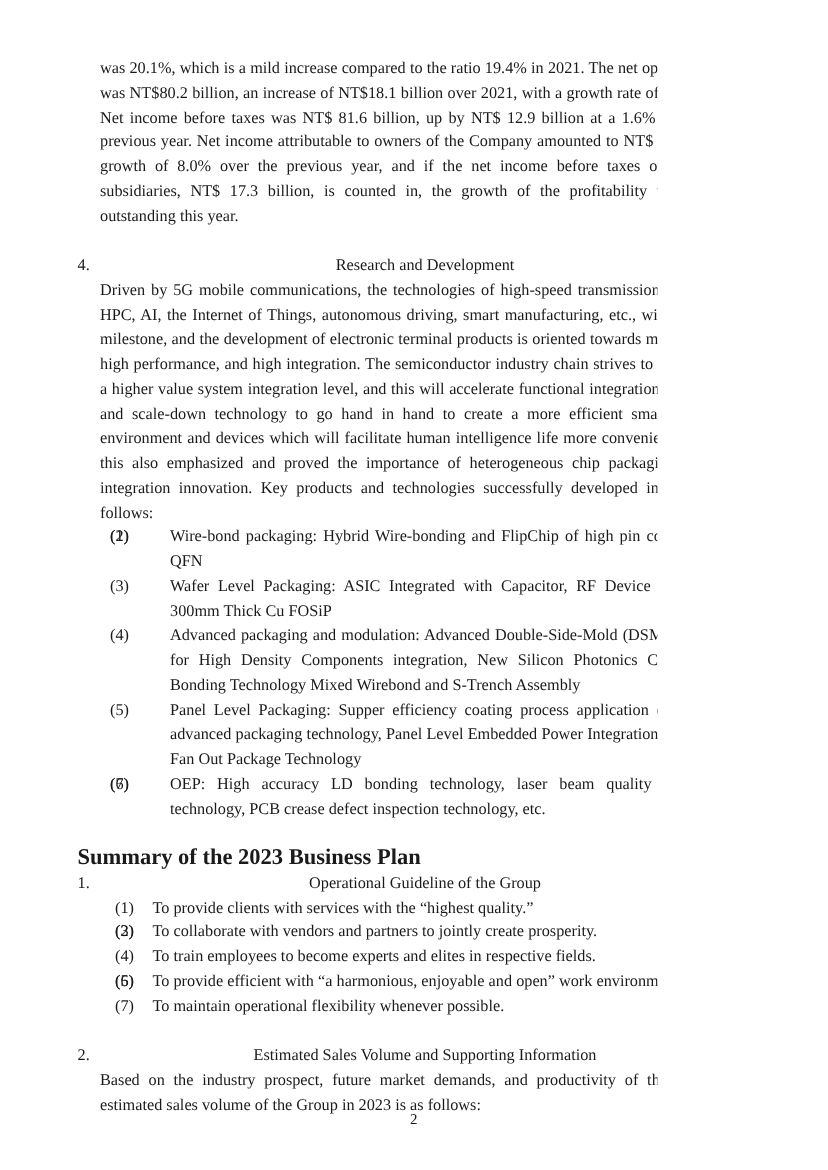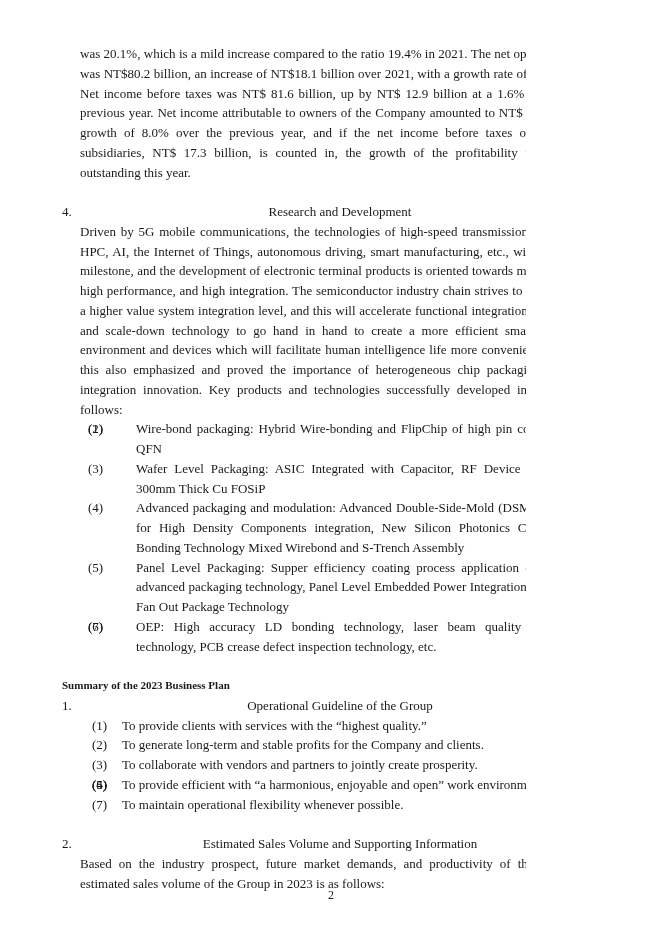--- a/index.html
+++ b/index.html
@@ -83,21 +83,21 @@
   
   .sublist.tight > li {
     padding-left: 30px;
     margin-left: 30px;
     text-align: left;
   }
   .sublist.tight > li > .smarker {
     width: 28px;
   }
   .heading-bold {
-    font-size: 11px;
+    font-size: 18px;
     line-height: 19.75px;
     font-weight: bold;
     text-align: left;
     margin: 0;
   }
   .gap {
     height: 19.75px;
   }
   .pageno {
     position: absolute;
@@ -165,28 +165,28 @@
       <div class="itemtext">Operational Guideline of the Group</div>
     </div>
 
     <ul class="sublist tight">
       <li>
         <span class="smarker">(1)</span>
         <span>To provide clients with services with the “highest quality.”</span>
       </li>
       <li>
         <span class="smarker">(2)</span>
-        <span>To generate long-term and stable profits for the Company and clients.</span>
       </li>
       <li>
         <span class="smarker">(3)</span>
         <span>To collaborate with vendors and partners to jointly create prosperity.</span>
       </li>
       <li>
         <span class="smarker">(4)</span>
+        <span>To train employees to become experts and elites in respective fields.</span>
       </li>
       <li>
         <span class="smarker">(5)</span>
       </li>
       <li>
         <span class="smarker">(6)</span>
         <span>To provide efficient with “a harmonious, enjoyable and open” work environment.</span>
       </li>
       <li>
         <span class="smarker">(7)</span>

